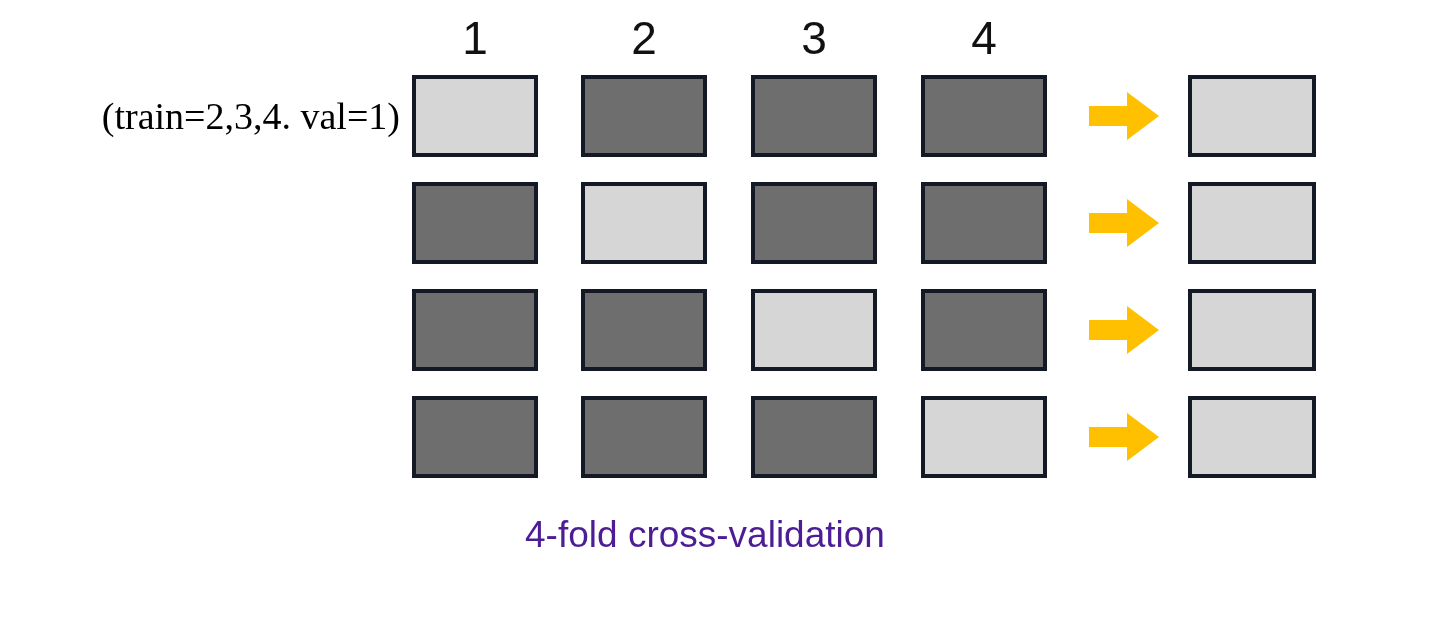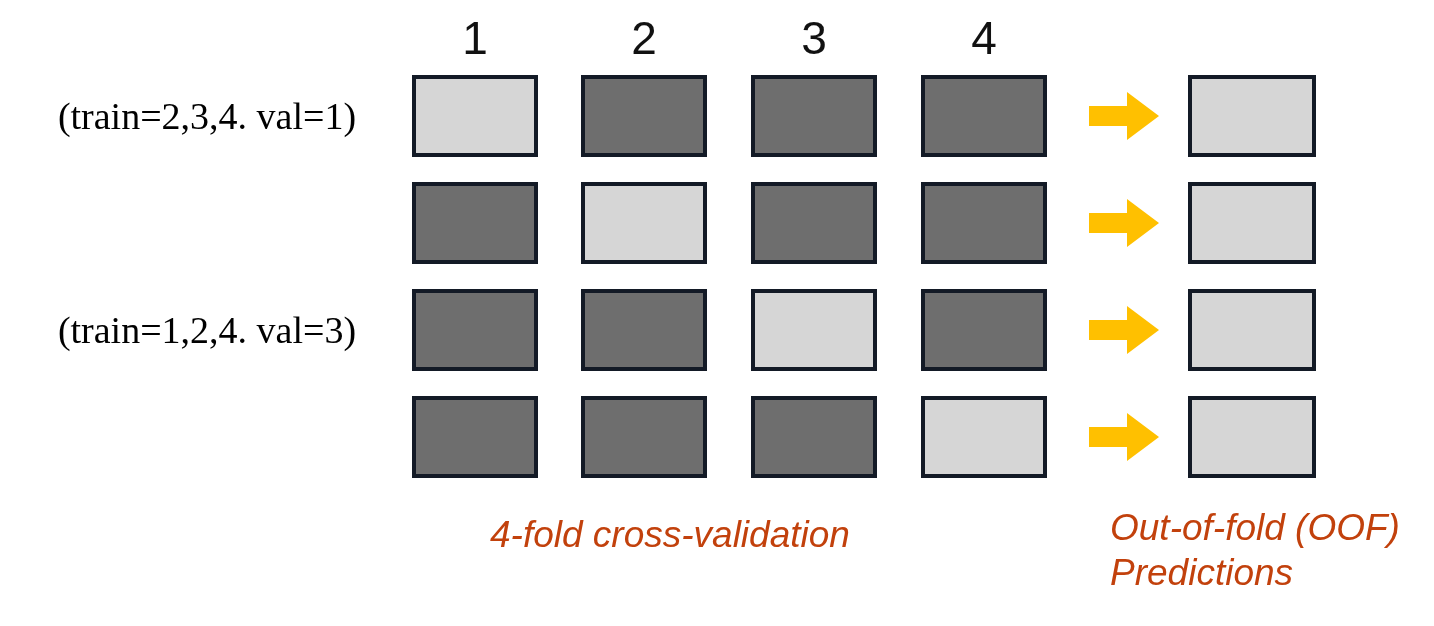--- a/index.html
+++ b/index.html
@@ -27,21 +27,21 @@
     line-height: 52px;
     color: #111111;
     font-weight: 400;
   }
 
   
   .row-label {
     position: absolute;
     left: 14px;
     width: 386px;
-    text-align: center;
+    text-align: right;
     font-family: "Liberation Serif", "DejaVu Serif", serif;
     font-size: 38px;
     line-height: 42px;
     color: #000000;
     white-space: nowrap;
   }
 
   
   .cell {
     position: absolute;
@@ -69,25 +69,24 @@
     position: absolute;
     width: 70px;
     height: 52px;
   }
   .arrow svg { display: block; width: 100%; height: 100%; }
 
   
   .caption {
     position: absolute;
     font-family: "Liberation Sans", "DejaVu Sans", sans-serif;
-    font-style: italic;
     font-size: 37px;
     line-height: 45px;
-    color: #c2410c;
-    text-align: left;
+    color: #4c1d95;
+    text-align: center;
   }
   #caption-cv {
     left: 490px;
     top: 512px;
     width: 430px;
   }
   #caption-oof {
     left: 1110px;
     top: 505px;
     width: 324px;
@@ -119,21 +118,20 @@
   <div class="cell val" style="left:581px; top:182px;"></div>
   <div class="cell train" style="left:751px; top:182px;"></div>
   <div class="cell train" style="left:921px; top:182px;"></div>
   <div class="arrow" style="left:1089px; top:197px;">
     <svg viewBox="0 0 70 52" preserveAspectRatio="none" aria-hidden="true">
       <polygon points="0,16 38,16 38,2 70,26 38,50 38,36 0,36" fill="#ffc000"></polygon>
     </svg>
   </div>
   <div class="oof-cell" style="left:1188px; top:182px;"></div>
 
-  <div class="row-label" style="top:309px;">(train=1,2,4. val=3)</div>
   <div class="cell train" style="left:412px; top:289px;"></div>
   <div class="cell train" style="left:581px; top:289px;"></div>
   <div class="cell val" style="left:751px; top:289px;"></div>
   <div class="cell train" style="left:921px; top:289px;"></div>
   <div class="arrow" style="left:1089px; top:304px;">
     <svg viewBox="0 0 70 52" preserveAspectRatio="none" aria-hidden="true">
       <polygon points="0,16 38,16 38,2 70,26 38,50 38,36 0,36" fill="#ffc000"></polygon>
     </svg>
   </div>
   <div class="oof-cell" style="left:1188px; top:289px;"></div>
@@ -143,18 +141,14 @@
   <div class="cell train" style="left:751px; top:396px;"></div>
   <div class="cell val" style="left:921px; top:396px;"></div>
   <div class="arrow" style="left:1089px; top:411px;">
     <svg viewBox="0 0 70 52" preserveAspectRatio="none" aria-hidden="true">
       <polygon points="0,16 38,16 38,2 70,26 38,50 38,36 0,36" fill="#ffc000"></polygon>
     </svg>
   </div>
   <div class="oof-cell" style="left:1188px; top:396px;"></div>
 
   <div class="caption" id="caption-cv">4-fold cross-validation</div>
-  <div class="caption" id="caption-oof">
-    <div>Out-of-fold (OOF)</div>
-    <div>Predictions</div>
-  </div>
 
 </div>
 
 </body></html>

